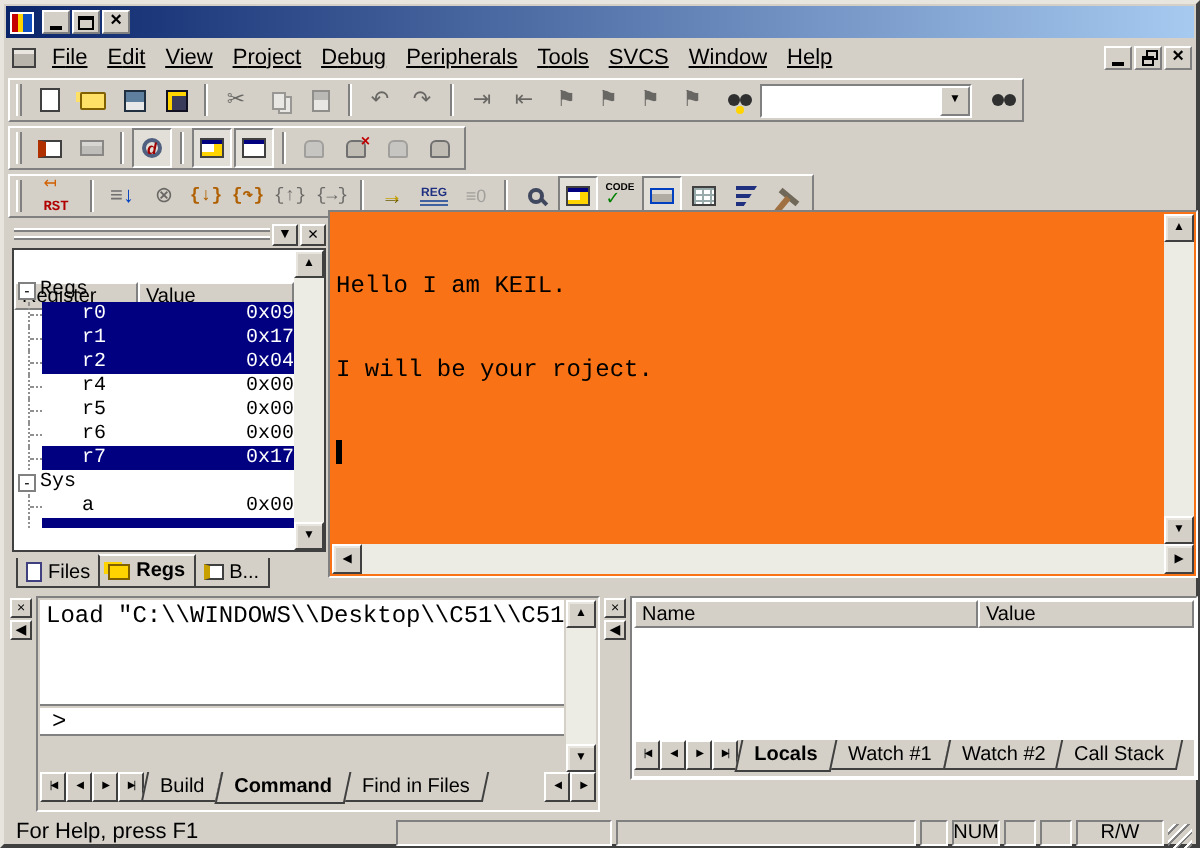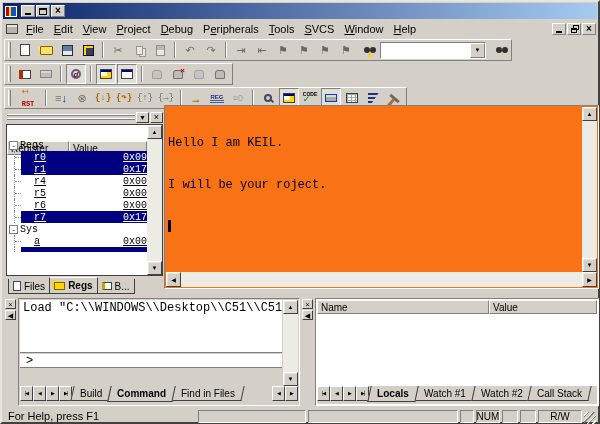--- a/index.html
+++ b/index.html
@@ -21,21 +21,21 @@
   .ic-min{width:6px;height:2px;background:#000;margin-top:6px;}
   .ic-max{width:8px;height:7px;border:1px solid #000;border-top-width:2px;}
   .ic-restore{width:6px;height:5px;border:1px solid #000;border-top-width:2px;margin:3px 0 0 0;
     box-shadow:2px -3px 0 -1px #d4d0c8,2px -3px 0 0 #000;}
   .xglyph{font-weight:bold;font-size:10px;margin-top:-1px;}
 
   
   .menubar{position:absolute;left:1px;top:18px;right:1px;height:17px;display:flex;align-items:center;padding:0 1px;}
   .mdiicon{width:12px;height:10px;background:#b8b4ac;border:1px solid #404040;margin:0 3px 0 2px;flex:none;
     box-shadow:inset 0 2px 0 #e8e5de;}
-  .mitem{padding:1px 5px;white-space:nowrap;}
+  .mitem{padding:1px 5px;white-space:nowrap;text-decoration:underline;}
   .mkey{text-decoration:underline;}
   .msp{flex:1;}
   .mdibtn{width:14px;height:12px;margin-left:1px;display:flex;align-items:center;justify-content:center;flex:none;}
 
   
   .tb{position:absolute;left:2px;height:22px;display:flex;align-items:center;gap:1px;padding:0 2px;
     background:#d4d0c8;border:1px solid;border-color:#fff #808080 #808080 #fff;}
   .tb1{top:37px;} .tb2{top:61px;} .tb3{top:85px;}
   .tgrip{width:3px;height:16px;border-left:1px solid #fff;border-right:1px solid #808080;margin:0 3px 0 1px;flex:none;}
   .tsep{width:2px;height:16px;border-left:1px solid #808080;border-right:1px solid #fff;margin:0 3px;flex:none;}
@@ -111,21 +111,21 @@
   .rows{position:absolute;left:0;right:15px;top:14px;bottom:0;overflow:hidden;
     font-family:"Liberation Mono","DejaVu Sans Mono",monospace;font-size:10px;}
   .rrow{height:12px;display:flex;position:relative;align-items:center;}
   .rrow.partial{height:5px;overflow:hidden;}
   .ind{width:14px;height:100%;flex:none;position:relative;}
   .rrow.reg .ind:before{content:"";position:absolute;left:7px;top:0;bottom:0;border-left:1px dotted #909090;}
   .rrow.reg .ind:after{content:"";position:absolute;left:8px;top:6px;width:6px;border-top:1px dotted #909090;}
   .mbox{width:9px;height:9px;background:#fff;border:1px solid #808080;font-size:8px;line-height:7px;
     text-align:center;margin:1px 2px 0 2px;flex:none;font-family:"Liberation Sans",sans-serif;}
   .rmain{flex:1;height:100%;display:flex;align-items:center;}
-  .rrow.reg .rmain{padding-left:13px;text-decoration:underline;}
+  .rrow.reg .rmain{padding-left:20px;}
   .rlabel{width:34px;flex:none;}
   .rvalue{flex:1;text-align:right;}
   .rrow.sel .rmain{background:#000080;color:#fff;}
   .regvsb{position:absolute;right:0;top:0;bottom:0;width:15px;display:flex;flex-direction:column;}
   .regvsb .mid{flex:1;}
   .regtabs{position:absolute;left:0;bottom:0;right:0;height:17px;display:flex;align-items:flex-end;padding-left:2px;}
   .btab{height:15px;background:#d4d0c8;border:1px solid #404040;border-top:none;display:flex;align-items:center;
     padding:0 4px;gap:3px;margin-right:-1px;white-space:nowrap;font-size:10px;}
   .btab.active{height:17px;font-weight:bold;border-top:1px solid #fff;z-index:2;}
   .tdoc{width:8px;height:10px;background:#fff;border:1px solid #404080;flex:none;}
@@ -165,21 +165,21 @@
     background:#d4d0c8;padding-top:0;}
   .navb{width:13px;height:15px;background:#d4d0c8;border:1px solid;border-color:#fff #404040 #404040 #fff;
     display:flex;align-items:center;justify-content:center;font-size:5px;letter-spacing:-1px;flex:none;}
   .ttab{height:15px;background:#d4d0c8;border:1px solid #404040;border-top:none;padding:0 7px;
     display:flex;align-items:center;white-space:nowrap;margin-right:-1px;font-size:10px;
     transform:skewX(-12deg);}
   .ttab span{transform:skewX(12deg);display:block;}
   .ttab.active{font-weight:bold;height:16px;z-index:2;background:#d4d0c8;}
   .tabsp{flex:1;}
 
-  .watchpane{position:absolute;left:300px;top:296px;width:297px;height:108px;}
+  .watchpane{position:absolute;left:300px;top:296px;width:297px;height:92px;}
   .watchmain{position:absolute;left:13px;right:0;top:0;bottom:0;background:#fff;
     border:1px solid;border-color:#808080 #fff #fff #808080;}
   .whdr{position:absolute;left:1px;right:1px;top:1px;height:14px;display:flex;}
   .wc1{width:172px;} .wc2{flex:1;}
   .wbody{position:absolute;left:1px;right:1px;top:15px;bottom:19px;background:#fff;}
 
   
   .statusbar{position:absolute;left:2px;right:2px;top:406px;height:16px;display:flex;align-items:center;gap:2px;}
   .shelp{flex:1;padding-left:4px;white-space:nowrap;overflow:hidden;}
   .spanel{height:13px;border:1px solid;border-color:#808080 #fff #fff #808080;
@@ -425,20 +425,27 @@
               <span class="rvalue">0x09</span>
             </div>
           </div>
         <div class="rrow reg sel">
             <span class="ind"></span>
             <div class="rmain">
               <span class="rlabel">r1</span>
               <span class="rvalue">0x17</span>
             </div>
           </div>
+        <div class="rrow reg sel">
+            <span class="ind"></span>
+            <div class="rmain">
+              <span class="rlabel">r2</span>
+              <span class="rvalue">0x04</span>
+            </div>
+          </div>
         <div class="rrow reg">
             <span class="ind"></span>
             <div class="rmain">
               <span class="rlabel">r4</span>
               <span class="rvalue">0x00</span>
             </div>
           </div>
         <div class="rrow reg">
             <span class="ind"></span>
             <div class="rmain">

